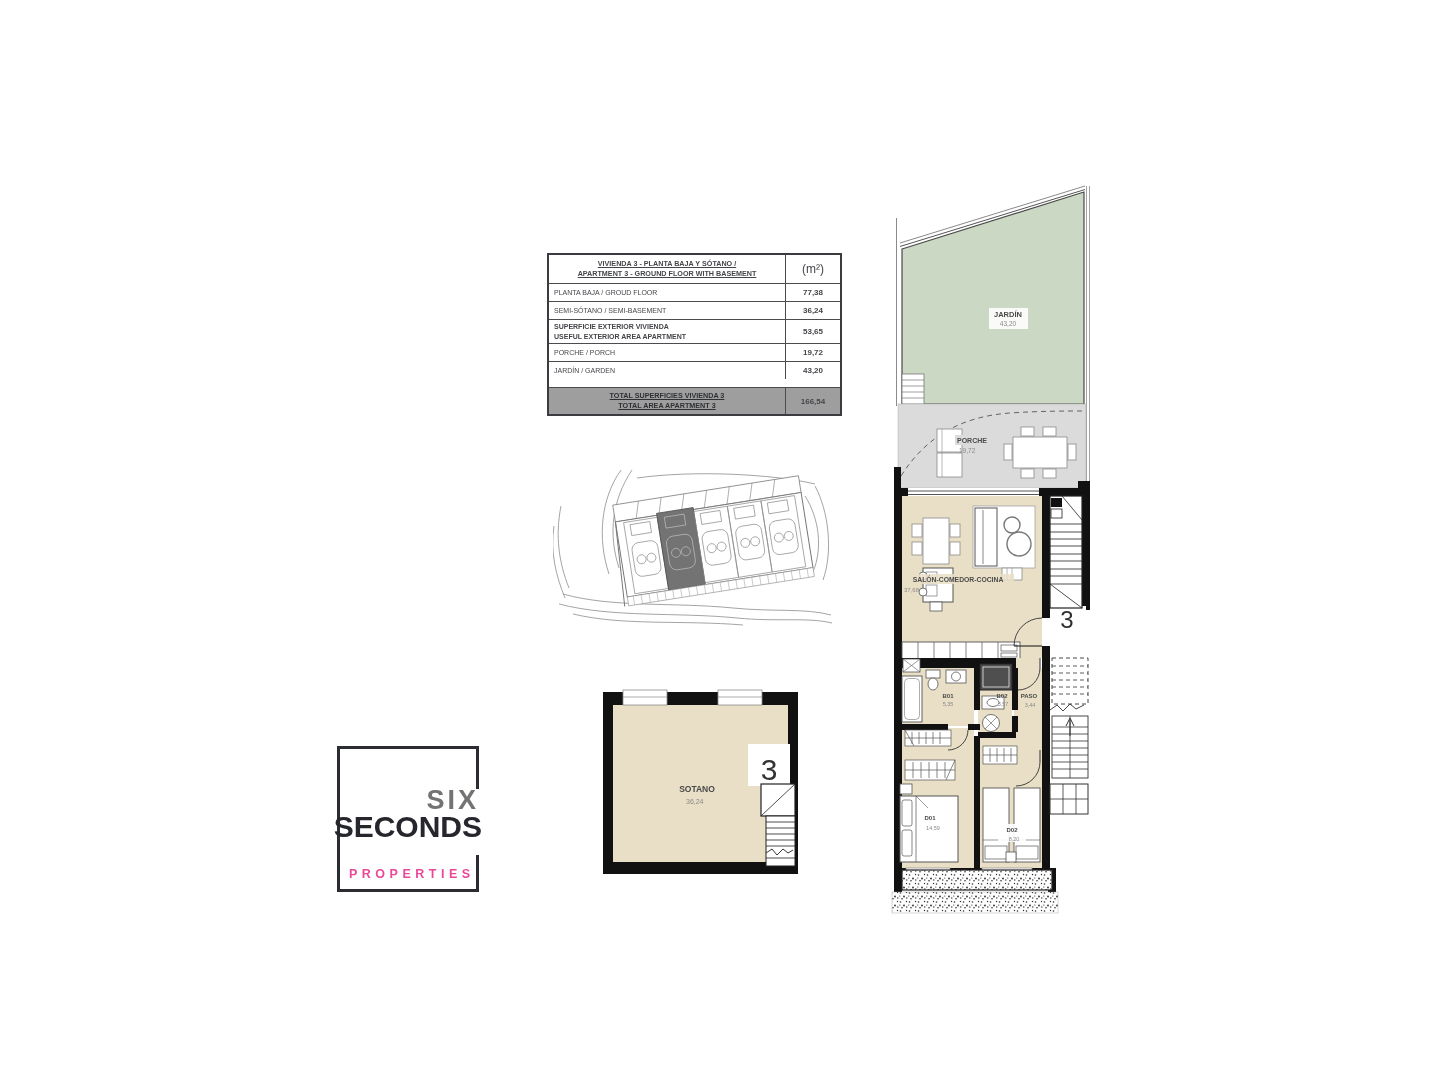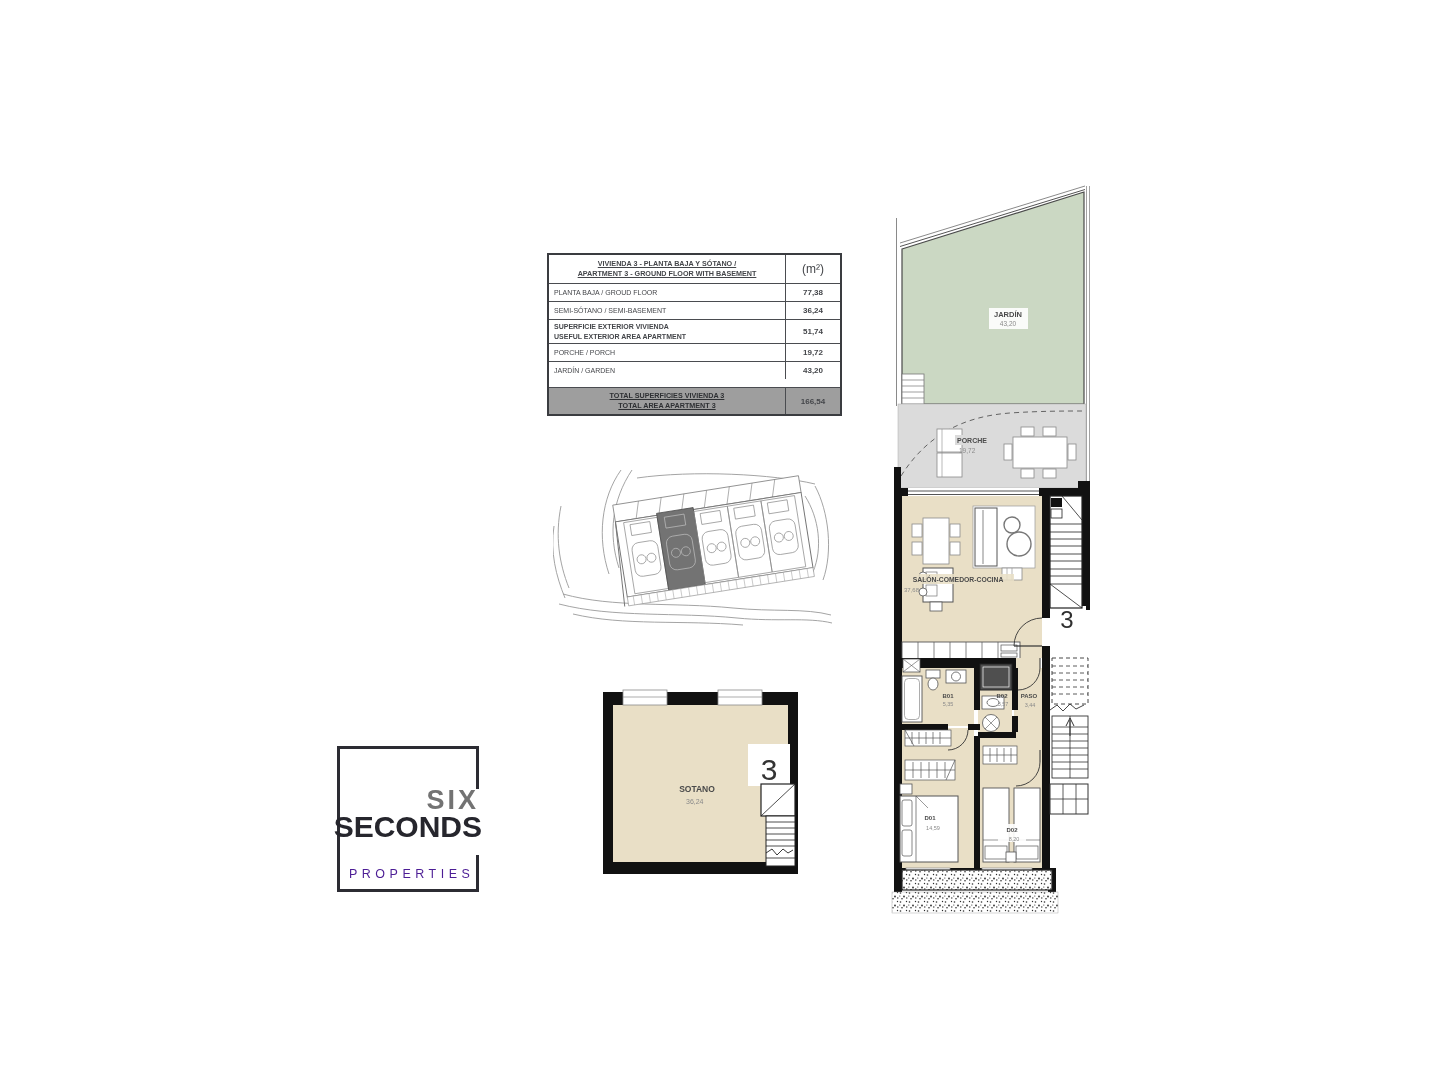--- a/index.html
+++ b/index.html
@@ -18,21 +18,21 @@
   .t-head .t-value{font-weight:400;font-size:12px;}
   .row-2l{min-height:23px;} .row-1l{min-height:17px;}
   .strong .t-label{font-weight:700;}
   .t-foot{background:#9e9e9e;min-height:26px;margin-top:8px;}
   .t-foot .t-label{font-weight:700;text-decoration:underline;text-align:center;font-size:7.2px;color:#2e3033;}
   
   .logo-box{position:absolute;left:337px;top:746px;width:136px;height:140px;border:3px solid #2c2c33;}
   .logo-gap{position:absolute;right:-5px;top:40px;width:9px;height:66px;background:#fff;}
   .logo-six{position:absolute;right:-3px;top:38px;font-size:27px;font-weight:700;color:#737373;letter-spacing:3px;line-height:1;}
   .logo-seconds{position:absolute;right:-6px;top:63px;font-size:30px;font-weight:700;color:#26262d;letter-spacing:0px;line-height:1;}
-  .logo-properties{position:absolute;left:9px;bottom:9px;font-size:12.5px;font-weight:400;color:#4c1d95;letter-spacing:4.5px;line-height:1;}
+  .logo-properties{position:absolute;left:9px;bottom:9px;font-size:12.5px;font-weight:700;color:#ec4899;letter-spacing:4.5px;line-height:1;}
   
   .abs{position:absolute;}
   svg text{font-family:"Liberation Sans", sans-serif;}
   .rlab{font-weight:700;fill:#4a4a4a;}
   .rnum{fill:#8a8a8a;}
 </style>
 </head>
 <body>
 
 <div id="canvas">
@@ -47,21 +47,21 @@
       <div class="t-label">PLANTA BAJA / GROUD FLOOR</div>
       <div class="t-value">77,38</div>
     </div>
     <div class="t-row row-1l">
       <div class="t-label">SEMI-SÓTANO / SEMI-BASEMENT</div>
       <div class="t-value">36,24</div>
     </div>
     <div class="t-row row-2l strong">
       <div class="t-label">SUPERFICIE EXTERIOR VIVIENDA
 USEFUL EXTERIOR AREA APARTMENT</div>
-      <div class="t-value">51,74</div>
+      <div class="t-value">53,65</div>
     </div>
     <div class="t-row row-1l">
       <div class="t-label">PORCHE / PORCH</div>
       <div class="t-value">19,72</div>
     </div>
     <div class="t-row row-1l">
       <div class="t-label">JARDÍN / GARDEN</div>
       <div class="t-value">43,20</div>
     </div>
     <div class="t-row t-foot">

